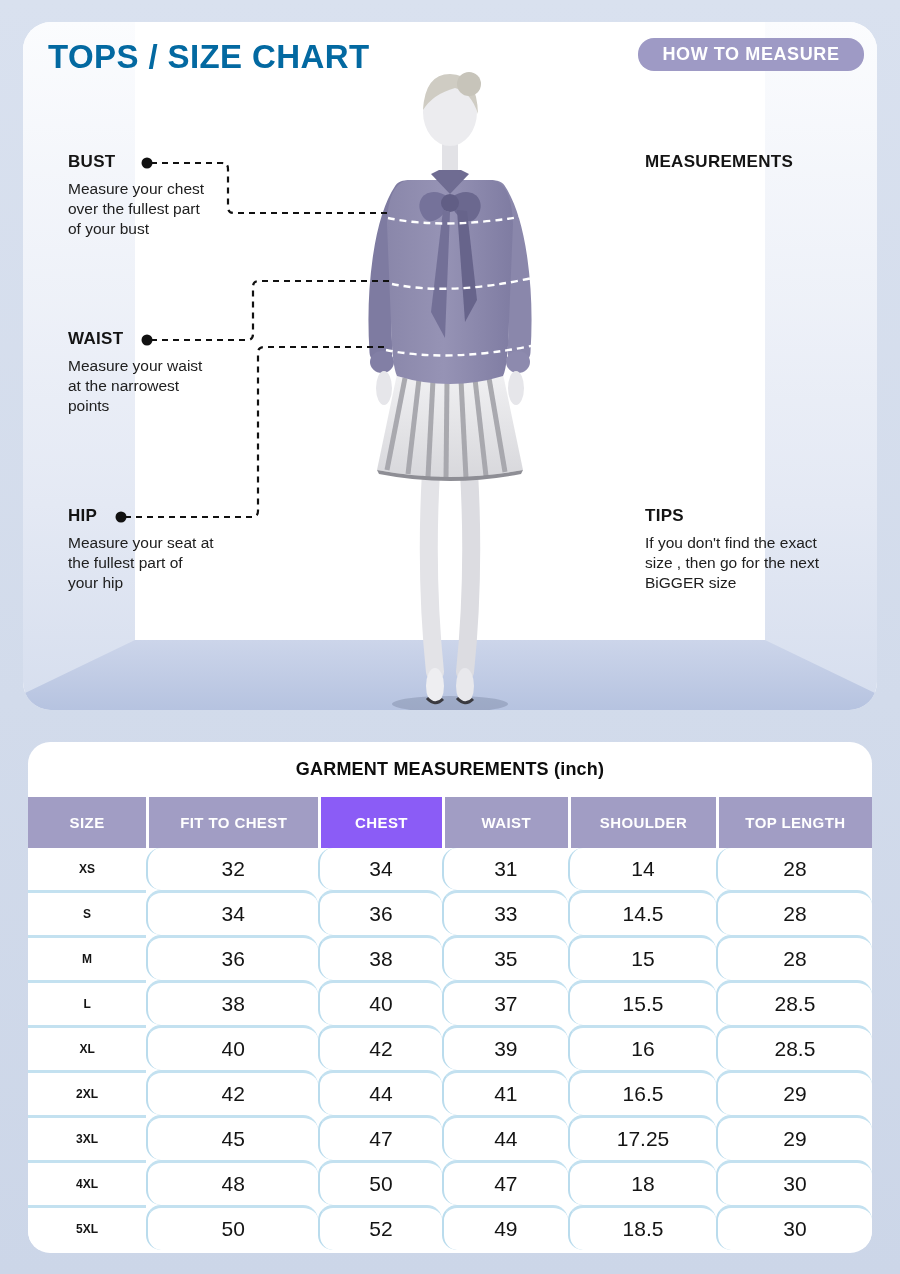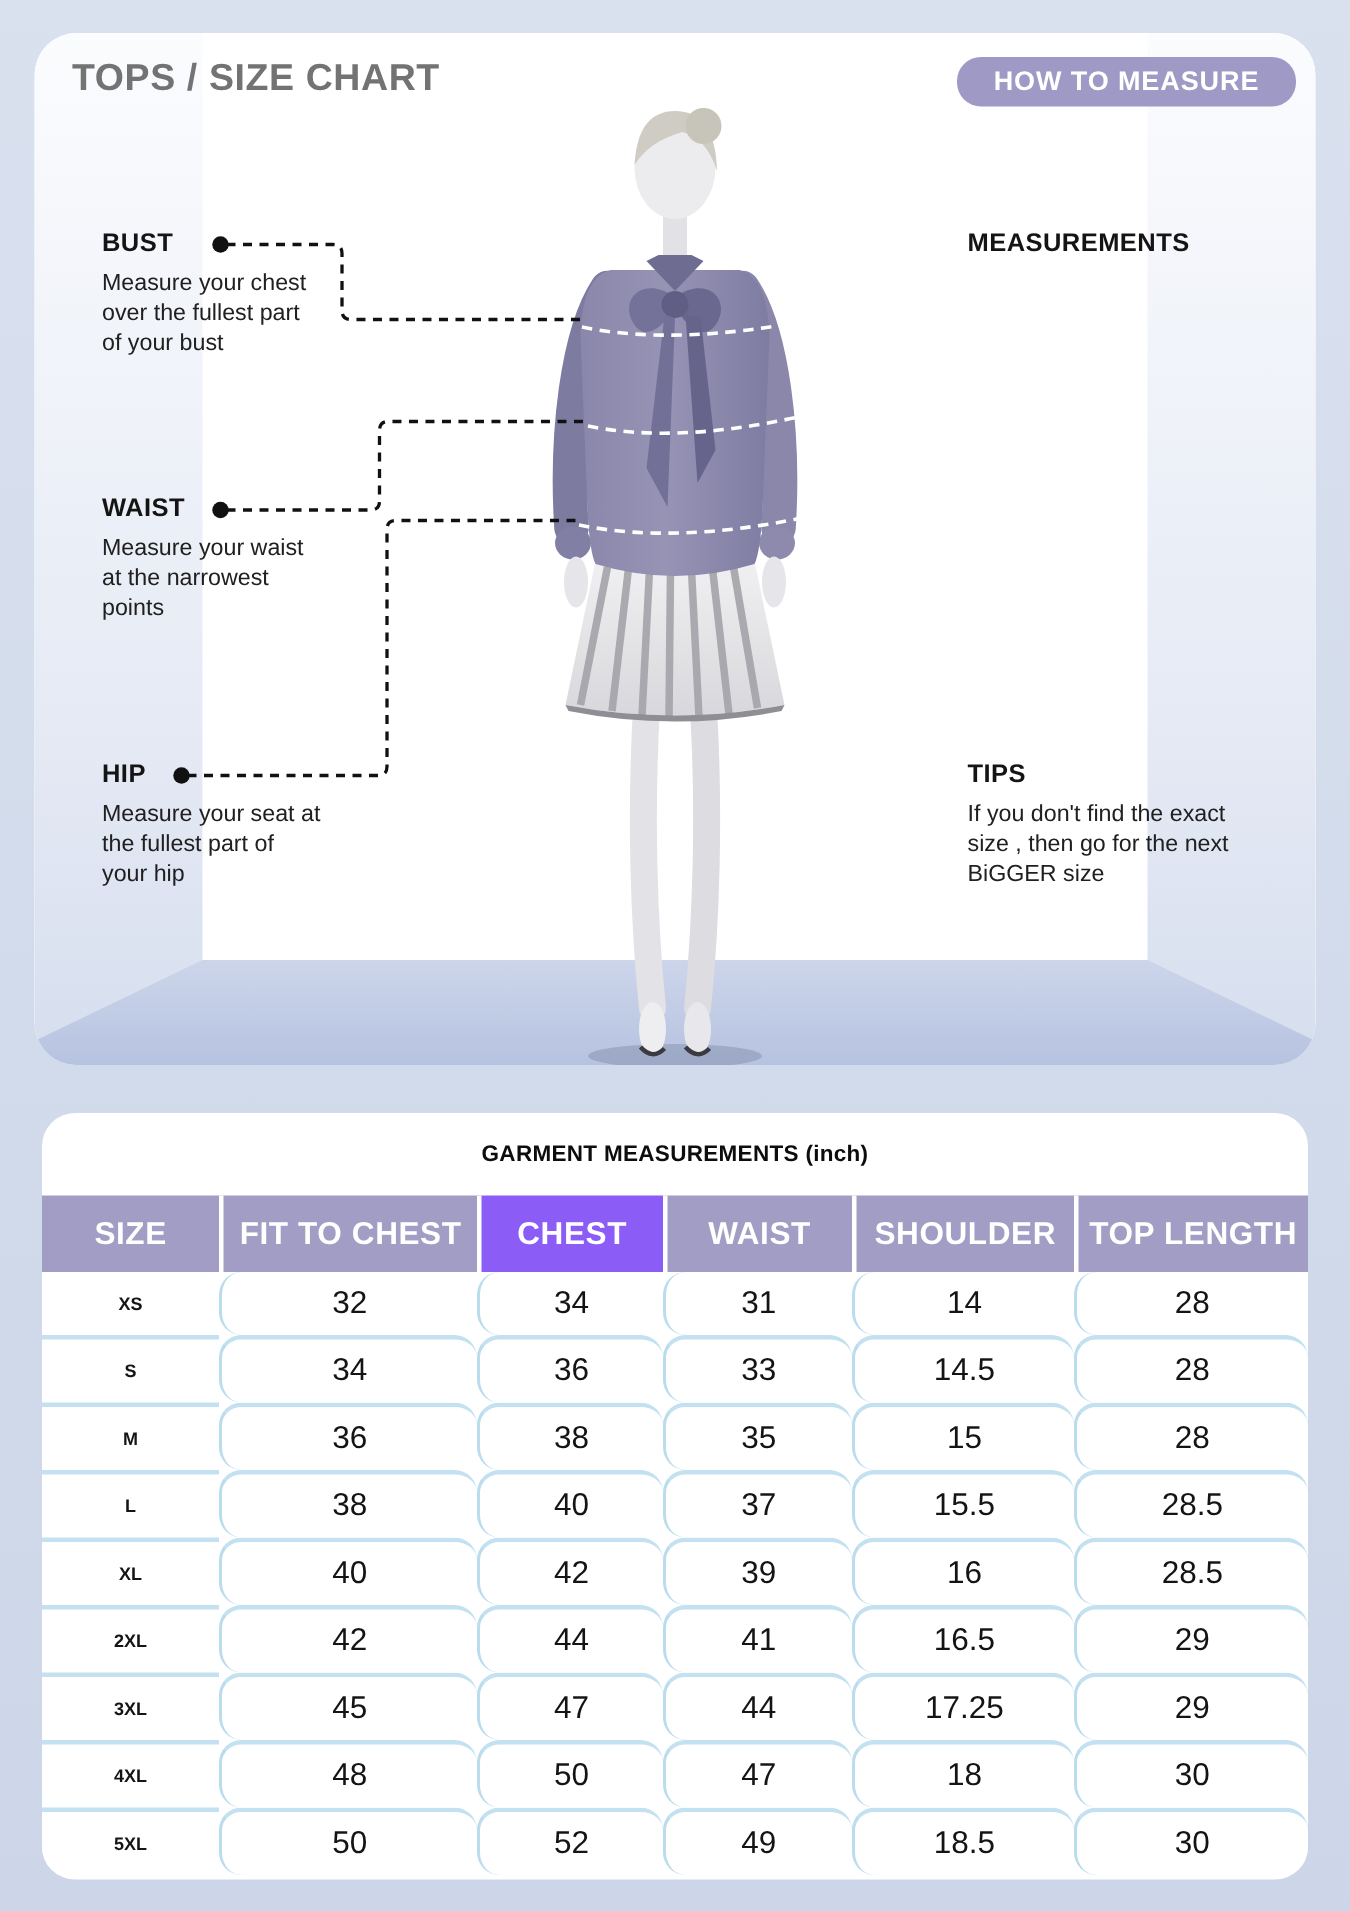--- a/index.html
+++ b/index.html
@@ -12,21 +12,21 @@
   
   .card1{
     position:absolute;left:23px;top:22px;width:854px;height:688px;
     border-radius:28px;overflow:hidden;background:#fff;
   }
   .room-svg{position:absolute;inset:0;z-index:0;}
   .figure-svg{position:absolute;inset:0;z-index:1;}
   .overlay{position:absolute;inset:0;z-index:2;}
   .page-title{
     position:absolute;left:25px;top:16px;
-    font-size:25px;font-weight:800;color:#737373;letter-spacing:.4px;
+    font-size:33px;font-weight:800;color:#0369a1;letter-spacing:.4px;
   }
   .pill{
     position:absolute;right:13px;top:16px;width:226px;height:33px;
     border-radius:16px;display:flex;align-items:center;justify-content:center;
     color:#fff;font-size:18px;font-weight:800;letter-spacing:.6px;border:none;cursor:pointer;
   }
   .callout{position:absolute;width:172px;}
   .callout.right{width:190px;}
   .co-label{font-size:17px;font-weight:800;color:#141414;letter-spacing:.3px;margin-bottom:7px;}
   .co-text{font-size:15.5px;line-height:20px;color:#202020;white-space:pre-line;}
@@ -35,25 +35,25 @@
   .co-hip{left:45px;top:484px;}
   .co-meas{left:622px;top:130px;}
   .co-tips{left:622px;top:484px;}
   
   .card2{
     position:absolute;left:28px;top:742px;width:844px;height:511px;
     border-radius:22px;overflow:hidden;background:#fff;
   }
   .table-title{
     height:55px;display:flex;align-items:center;justify-content:center;
-    font-size:15px;font-weight:800;color:#0d0d0d;letter-spacing:.2px;
+    font-size:18px;font-weight:800;color:#0d0d0d;letter-spacing:.2px;
   }
   table.grid{width:100%;border-collapse:separate;border-spacing:0;table-layout:fixed;}
   table.grid th{
-    height:43px;color:#fff;font-size:21px;font-weight:800;letter-spacing:.4px;
+    height:43px;color:#fff;font-size:15px;font-weight:800;letter-spacing:.4px;
     text-align:center;vertical-align:middle;padding:4px;
   }
   table.grid th + th{border-left:3px solid #fff;}
   table.grid td{
     height:42px;text-align:center;vertical-align:middle;
     font-size:21px;color:#141414;padding:0;background:#fff;
   }
   table.grid td + td{border-left:2px solid #badced;border-radius:15px;}
   table.grid tbody tr + tr td{border-top:3px solid #c3e1f0;}
   table.grid td.size{font-weight:800;font-size:12px;}

